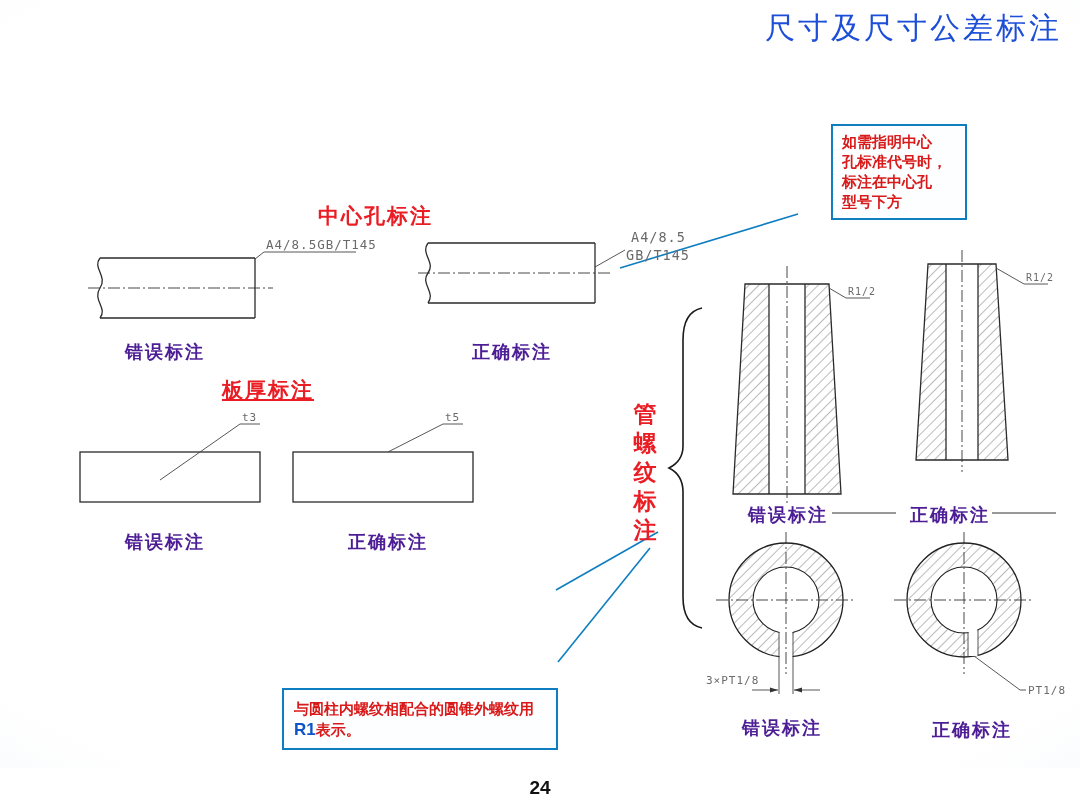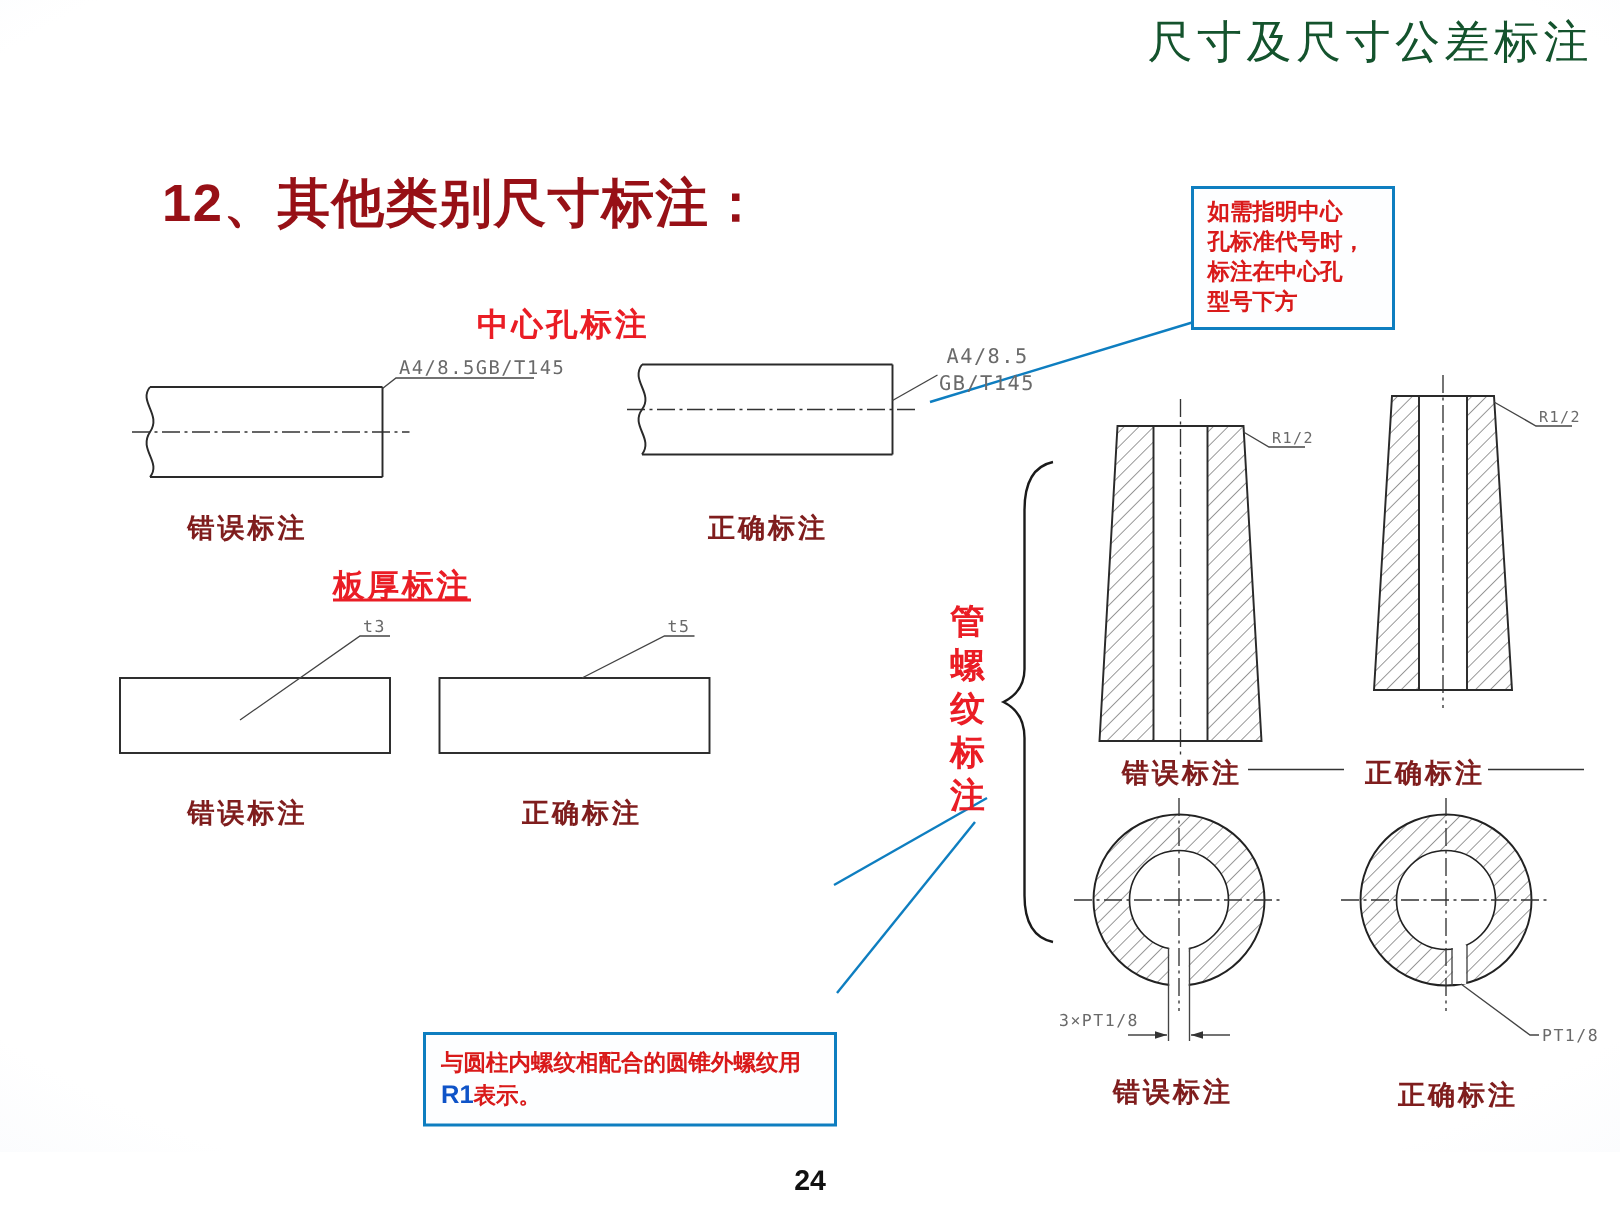--- a/index.html
+++ b/index.html
@@ -5,37 +5,37 @@
   html,body{margin:0;padding:0;}
   body{
     width:1080px;height:810px;overflow:hidden;position:relative;
     font-family:"Liberation Sans","DejaVu Sans",sans-serif;
     background:radial-gradient(ellipse 120% 100% at 50% 45%, #ffffff 58%, #e7ecf5 100%);
   }
   #slide{position:absolute;inset:0;}
   .abs{position:absolute;}
   .watermark{
     top:8px;right:18px;font-size:30px;letter-spacing:3px;
-    color:#14532d;font-weight:400;
+    color:#1d4ed8;font-weight:400;
   }
   .title{
     left:108px;top:112px;font-size:35px;font-weight:bold;
     color:#971016;letter-spacing:1px;
   }
   .seclabel{color:#ea1d25;font-weight:bold;font-size:21px;letter-spacing:2px;}
-  .cap{font-weight:bold;font-size:18px;color:#7f1d1d;letter-spacing:2px;}
+  .cap{font-weight:bold;font-size:18px;color:#4c1d95;letter-spacing:2px;}
   .vlabel{
     left:630px;top:400px;color:#ea1d25;font-weight:bold;font-size:23px;
     line-height:29px;white-space:pre-line;text-align:center;width:30px;
   }
   .callout{
     border:2px solid #0e7ec0;background:#fdfeff;color:#d91a1a;
     font-weight:bold;font-size:15px;line-height:21px;box-sizing:border-box;
   }
-  .pre{white-space:pre-line;}
+  .pre{white-space:pre-line;margin-left:37px;}
   .callout1{left:794px;top:124px;width:136px;padding:6px 9px;line-height:20px;}
   .callout2{left:282px;top:584px;width:276px;padding:8px 10px;}
   .callout3{left:282px;top:688px;width:276px;padding:8px 10px;}
   .hl{color:#0e53c8;font-size:17px;}
   .footer{left:0;bottom:0;width:1080px;height:42px;background:#ffffff;text-align:center;}
   .pagenum{font-size:19px;font-weight:bold;color:#111;line-height:40px;}
   .brand{left:892px;top:738px;display:flex;align-items:center;gap:6px;}
   .brandtext{font-size:20px;font-weight:bold;color:#50555e;letter-spacing:1px;}
   svg{position:absolute;overflow:visible;}
   svg text{font-family:"DejaVu Sans Mono","Liberation Mono",monospace;}
@@ -52,21 +52,20 @@
   <svg class="abs" style="left:0;top:0;" width="1080" height="810" viewBox="0 0 1080 810">
     <path d="M 702 308 Q 683 312 683 340 L 683 446 Q 683 461 669 468 Q 683 475 683 492 L 683 597 Q 683 624 702 628" fill="none" stroke="#1a1a1a" stroke-width="1.6"></path>
     <line x1="798" y1="214" x2="620" y2="268" stroke="#0e7ec0" stroke-width="1.6"></line>
     <line x1="556" y1="590" x2="658" y2="532" stroke="#0e7ec0" stroke-width="1.6"></line>
     <line x1="558" y1="662" x2="650" y2="548" stroke="#0e7ec0" stroke-width="1.6"></line>
     <line x1="832" y1="513" x2="896" y2="513" stroke="#333" stroke-width="1"></line>
     <line x1="992" y1="513" x2="1056" y2="513" stroke="#333" stroke-width="1"></line>
   </svg>
 
   <div class="abs watermark">尺寸及尺寸公差标注</div>
-  <div class="abs title">12、其他类别尺寸标注：</div>
 
   <div class="abs seclabel" style="left:318px;top:202px;">中心孔标注</div>
 
   <svg class="abs" style="left:88px;top:238px;" width="290" height="95" viewBox="0 0 290 95">
     <line class="cl" x1="0" y1="50" x2="185" y2="50"></line>
     <path class="outline" d="M 12 20 C 4 30 20 38 12 50 C 4 62 20 70 12 80"></path>
     <line class="outline" x1="12" y1="20" x2="167" y2="20"></line>
     <line class="outline" x1="167" y1="20" x2="167" y2="80"></line>
     <line class="outline" x1="12" y1="80" x2="167" y2="80"></line>
     <polyline class="thin" points="167,21 176,14 268,14"></polyline>

